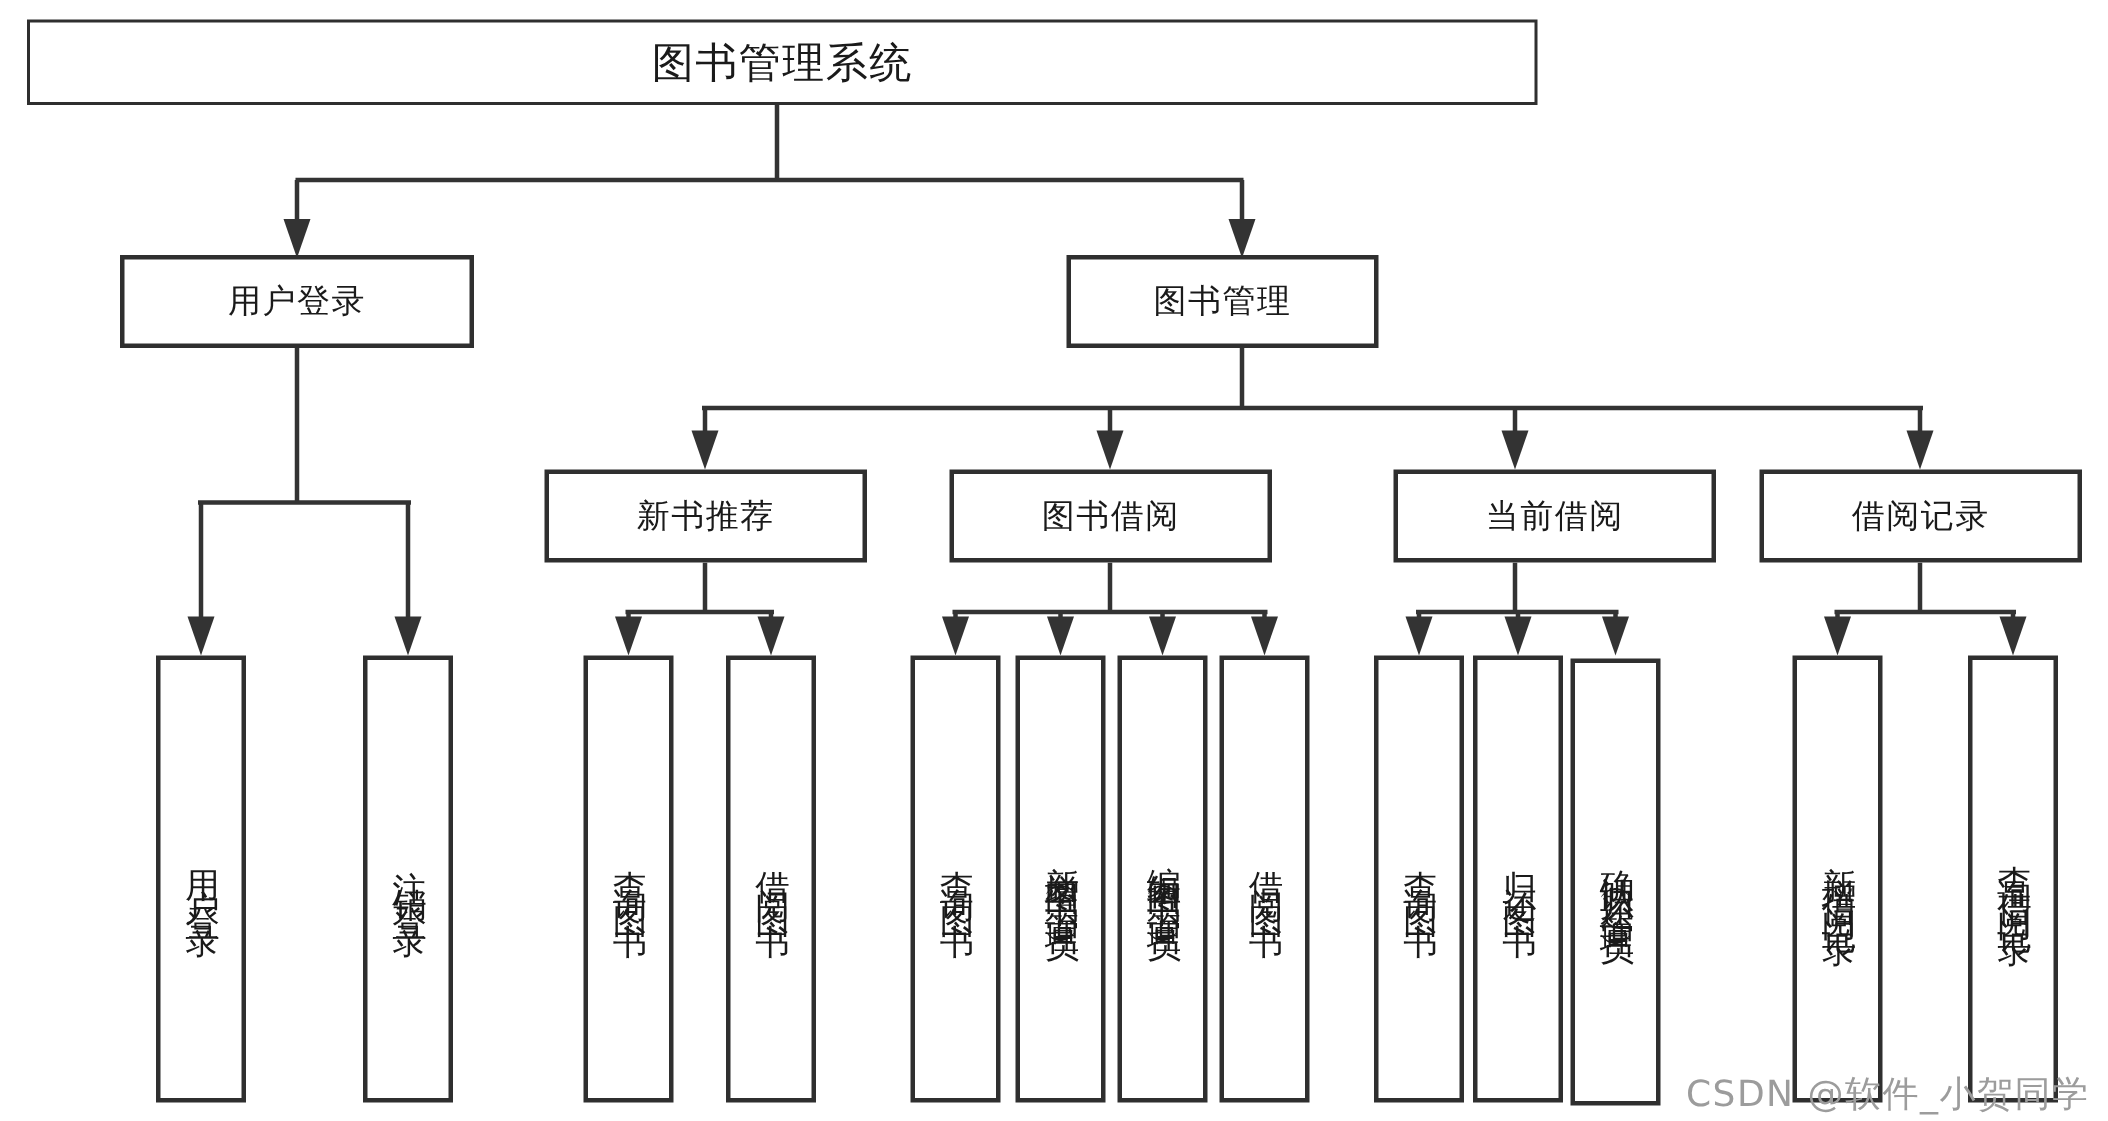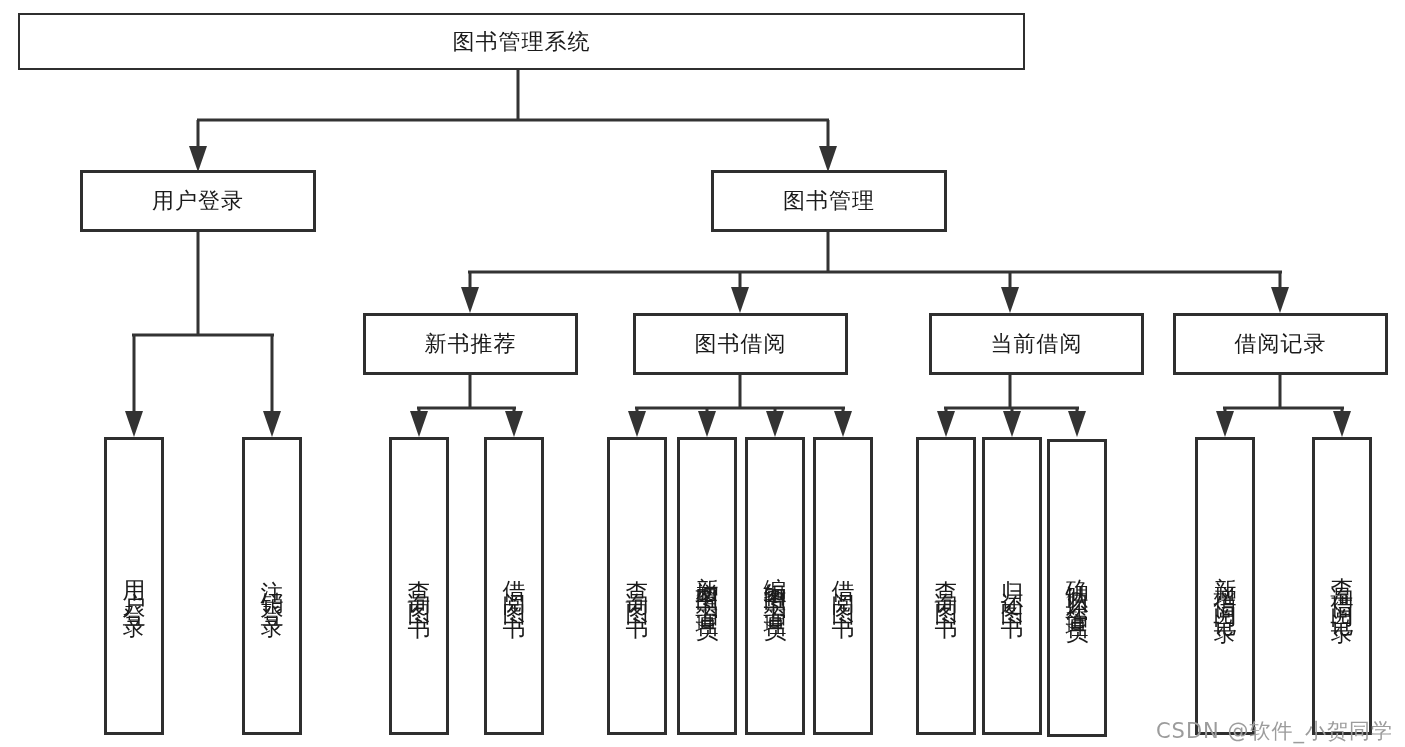--- a/index.html
+++ b/index.html
@@ -21,36 +21,36 @@
     position: absolute;
     box-sizing: border-box;
     border: 3px solid #2f2f2f;
     background: #ffffff;
     display: flex;
     align-items: center;
     justify-content: center;
     text-align: center;
   }
   .hbox { font-size: 22px; letter-spacing: 1px; }
-  .rootbox { border-width: 2px; font-size: 22px; letter-spacing: 1px; }
+  .rootbox { border-width: 2px; font-size: 28px; letter-spacing: 1px; }
   .vbox .vtext {
     writing-mode: vertical-rl;
     text-orientation: mixed;
     white-space: nowrap;
     font-size: 23px;
     line-height: 1;
   }
   .ls4 .vtext { letter-spacing: 12px; }
   .ls6 .vtext { letter-spacing: 9px; }
   .ls9 .vtext { letter-spacing: 6px; }
   .watermark {
     position: absolute;
     right: 12px;
     bottom: 2px;
-    font-size: 21px;
+    font-size: 24px;
     color: #9c9c9c;
     letter-spacing: 1px;
   }
 </style>
 </head>
 <body>
 
 <div class="canvas">
 
   <svg class="connectors" viewBox="0 0 1405 747" xmlns="http://www.w3.org/2000/svg">
@@ -85,21 +85,21 @@
     </g>
   </svg>
 
   <div class="box rootbox" style="left:18px; top:13px; width:1007px; height:57px;">
     <span>图书管理系统</span>
   </div>
 
   <div class="box hbox" style="left:80px; top:170px; width:236px; height:62px;">
     <span>用户登录</span>
   </div>
-  <div class="box hbox" style="left:711px; top:170px; width:236px; height:62px;">
+  <div class="box hbox" style="left:711px; top:170px; width:208px; height:62px;">
     <span>图书管理</span>
   </div>
 
   <div class="box hbox" style="left:633px; top:313px; width:215px; height:62px;">
     <span>图书借阅</span>
   </div>
   <div class="box hbox" style="left:363px; top:313px; width:215px; height:62px;">
     <span>新书推荐</span>
   </div>
   <div class="box hbox" style="left:929px; top:313px; width:215px; height:62px;">

